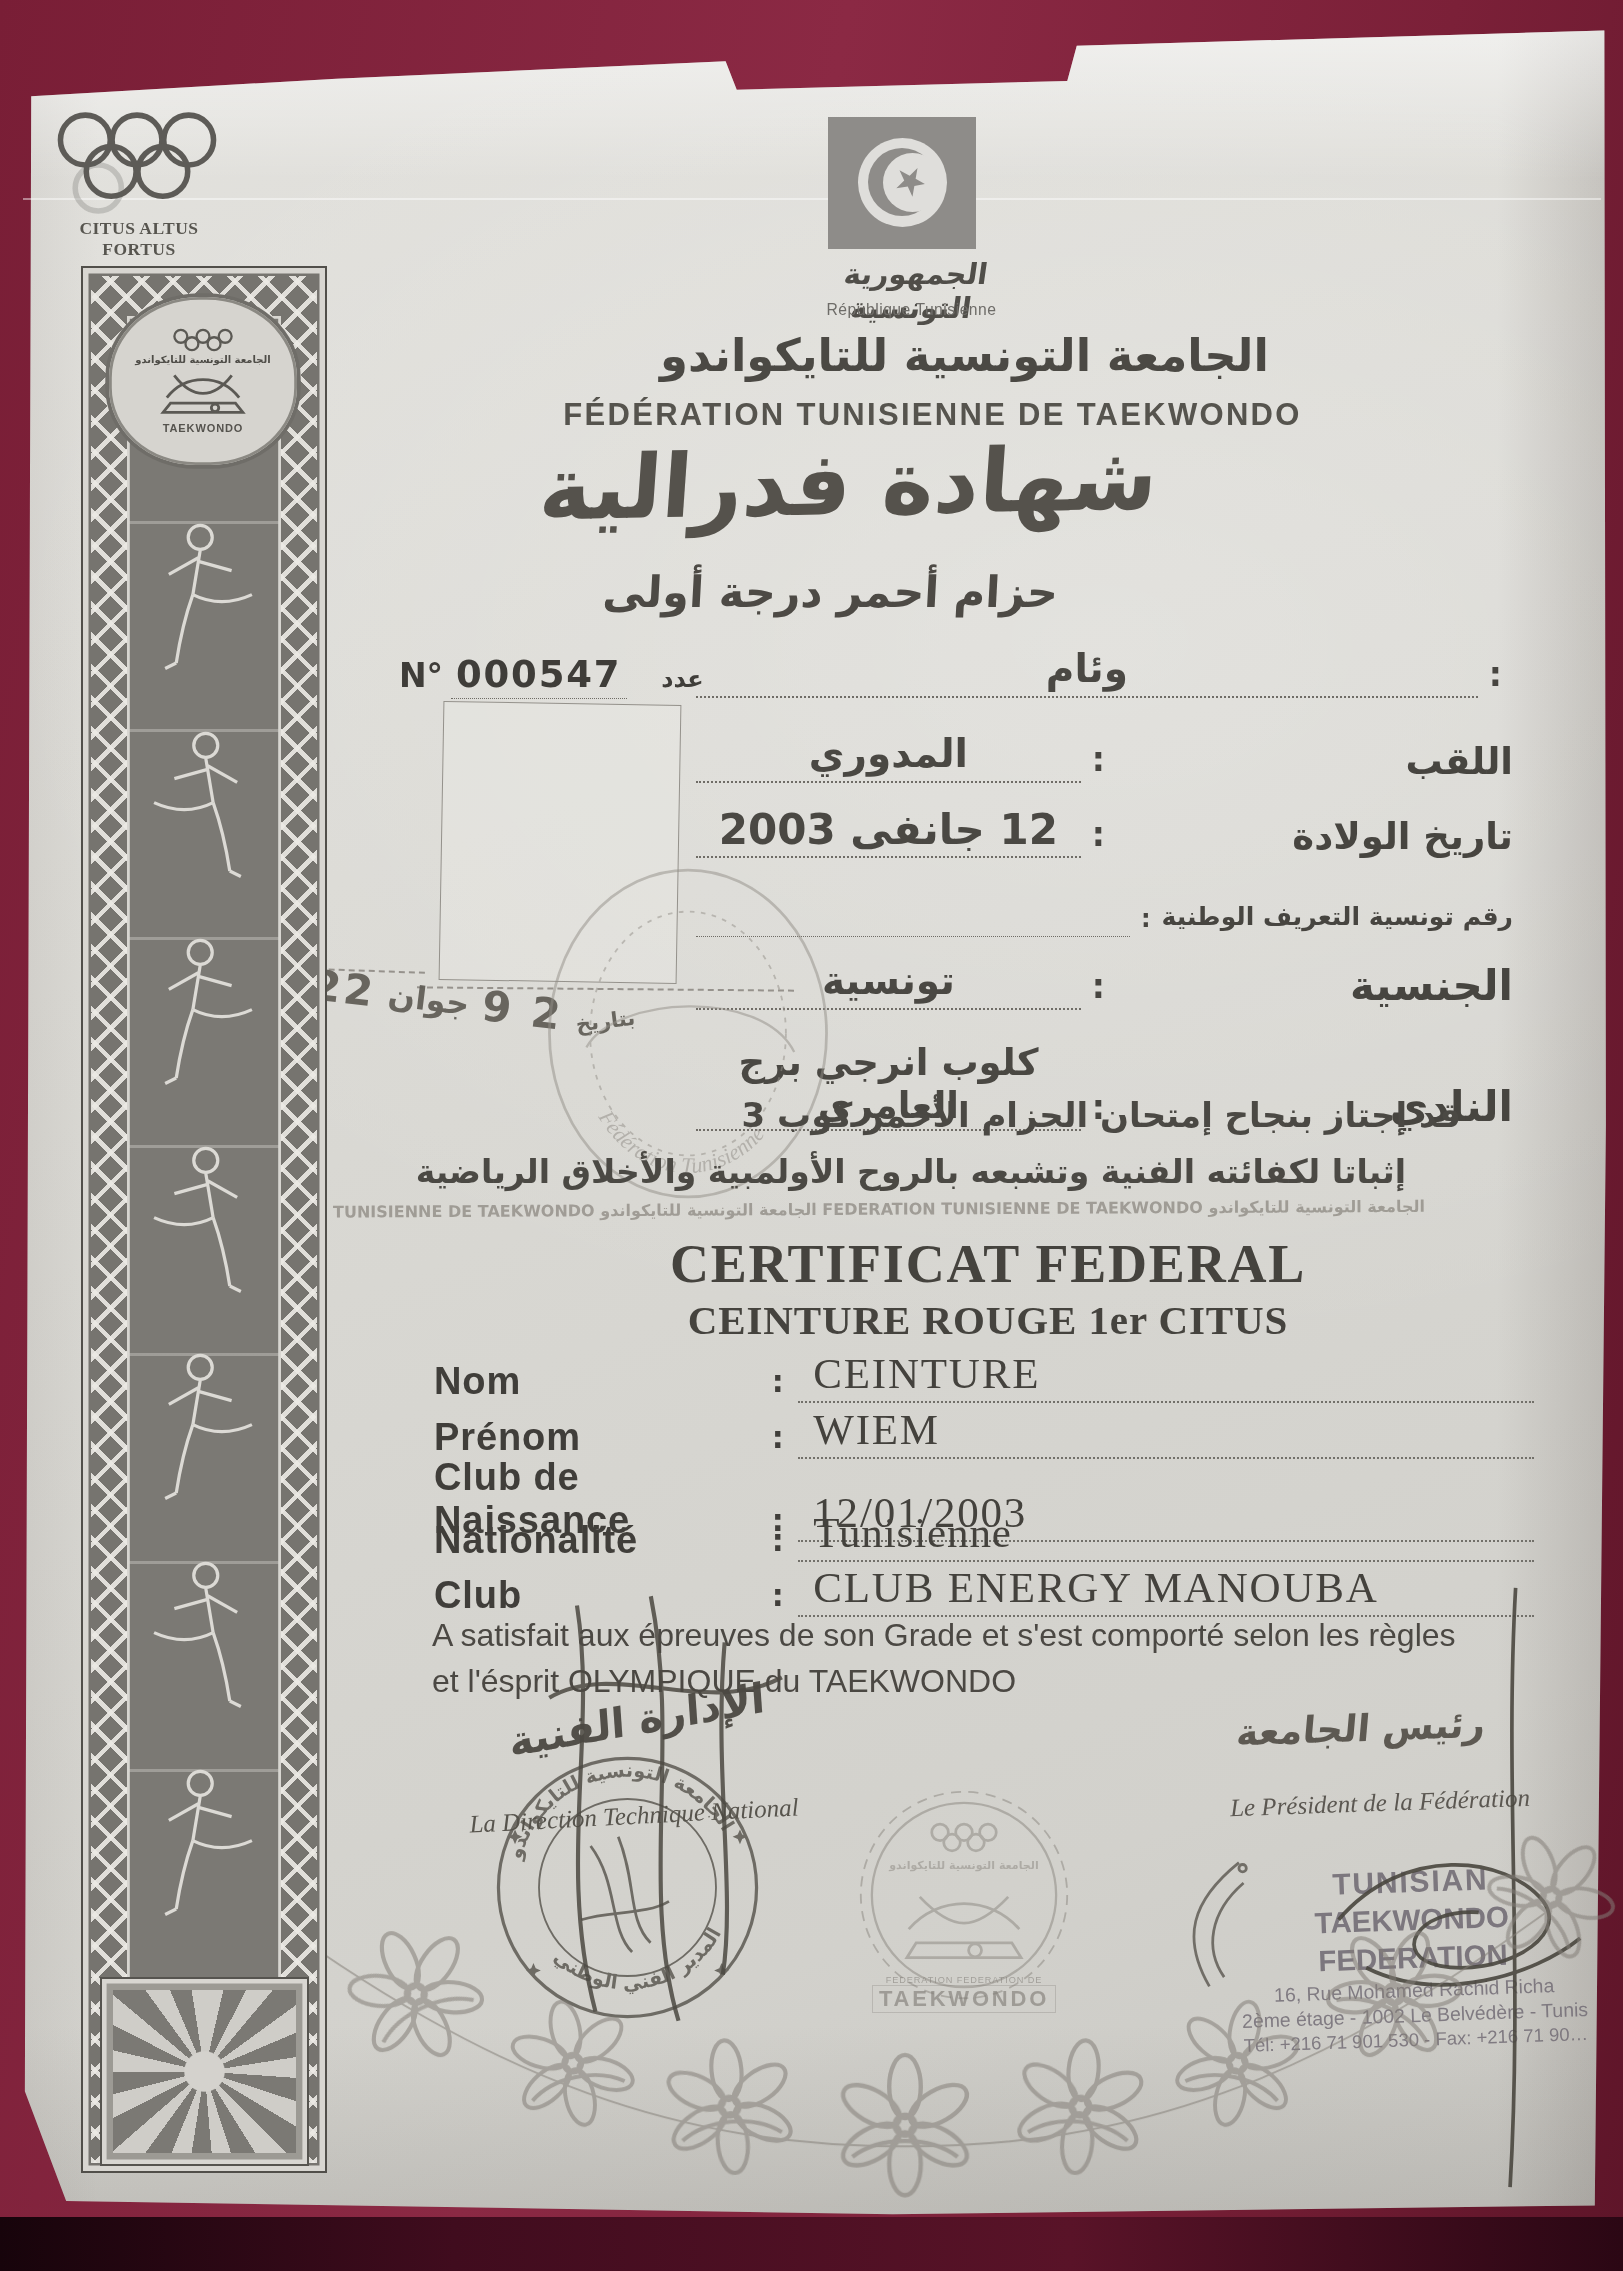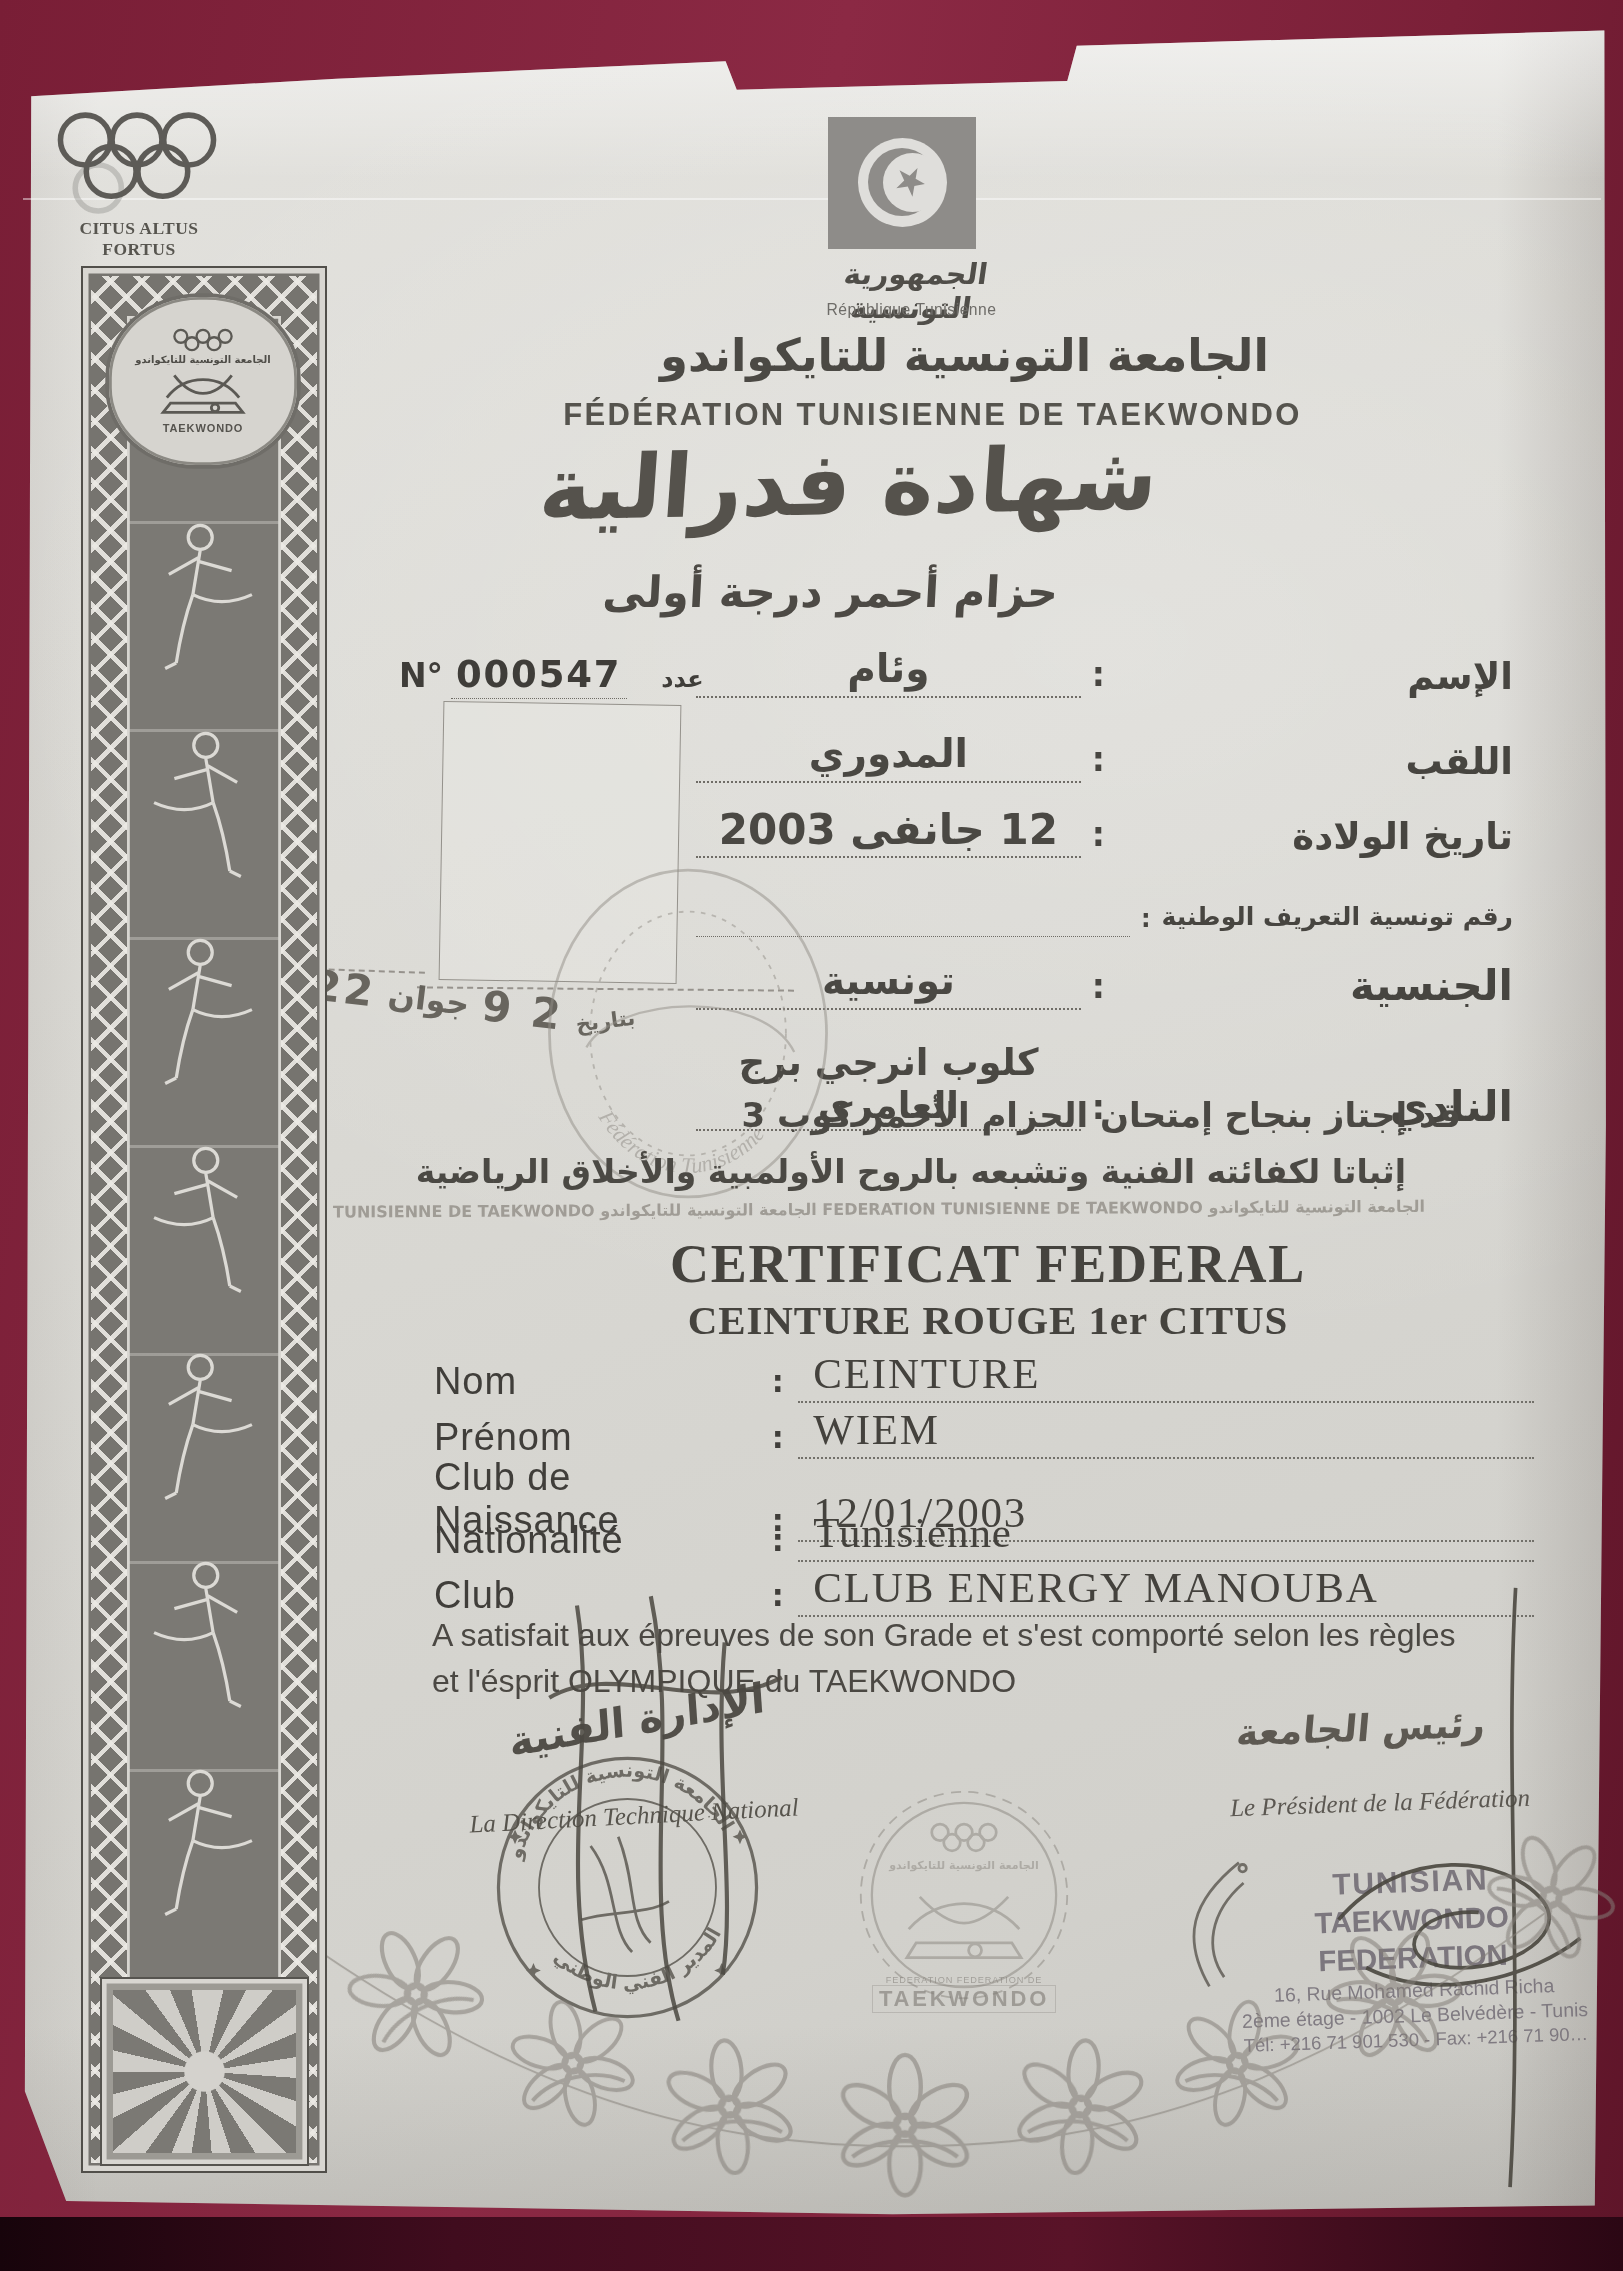--- a/index.html
+++ b/index.html
@@ -87,21 +87,21 @@
   .st-ar2{position:absolute;right:217px;top:1152px;width:840px;direction:rtl;white-space:nowrap;
     font-size:33px;font-weight:bold;color:#4b4944;}
   .watermark{position:absolute;left:109px;top:1200px;width:1421px;text-align:center;white-space:nowrap;
     font-size:16px;font-weight:bold;color:#928e87;opacity:.8;transform:rotate(-.3deg);}
   .title-fr{position:absolute;left:554px;top:1233px;width:868px;text-align:center;
     font-family:"Liberation Serif",serif;font-weight:bold;font-size:54px;letter-spacing:1.8px;color:#45433e;}
   .subtitle-fr{position:absolute;left:554px;top:1296px;width:868px;text-align:center;
     font-family:"Liberation Serif",serif;font-weight:bold;font-size:41px;letter-spacing:0.9px;color:#45433e;}
   
   .fr-row{position:absolute;left:434px;width:1100px;display:flex;align-items:flex-end;color:#403e3a;}
-  .fr-label{flex:none;width:334px;font-family:"Liberation Sans",sans-serif;font-size:38px;font-weight:normal;letter-spacing:0.9px;}
+  .fr-label{flex:none;width:334px;font-family:"Liberation Sans",sans-serif;font-size:38px;font-weight:bold;letter-spacing:0.9px;}
   .fr-colon{flex:none;font-size:30px;font-weight:bold;padding:0 14.8px 3.7px 3.7px;}
   .fr-value{flex:1;font-family:"Liberation Serif",serif;font-size:43px;color:#44423d;letter-spacing:1.8px;
     border-bottom:2.8px dotted #72706a;padding:0 0 1.8px 14.8px;min-height:50px;}
   .fr-statement{position:absolute;left:432px;width:1117px;font-family:"Liberation Sans",sans-serif;
     font-size:32px;color:#4b4843;}
   
   .sig-title-ar-left{position:absolute;left:503px;top:1696px;width:268px;text-align:center;direction:rtl;
     font-size:41px;font-weight:bold;color:#524f49;transform:rotate(-10deg) skewX(-6deg);}
   .sig-title-fr-left{position:absolute;left:417px;top:1802px;width:434px;text-align:center;
     font-family:"Liberation Serif",serif;font-style:italic;font-size:25px;color:#57544d;transform:rotate(-3deg);}
@@ -163,21 +163,20 @@
   <div class="serial">
     <span class="pfx">N°</span>
     <span class="num">000547</span>
     <span class="unit">عدد</span>
   </div>
 
   <div class="photo-box"></div>
 
   
   <div class="ar-row" style="top:646px">
-    <span class="ar-label">الإسم</span>
     <span class="ar-colon">:</span>
     <span class="ar-value">وئام</span>
   </div>
   <div class="ar-row" style="top:731px">
     <span class="ar-label">اللقب</span>
     <span class="ar-colon">:</span>
     <span class="ar-value">المدوري</span>
   </div>
   <div class="ar-row" style="top:805px">
     <span class="ar-label">تاريخ الولادة</span>

